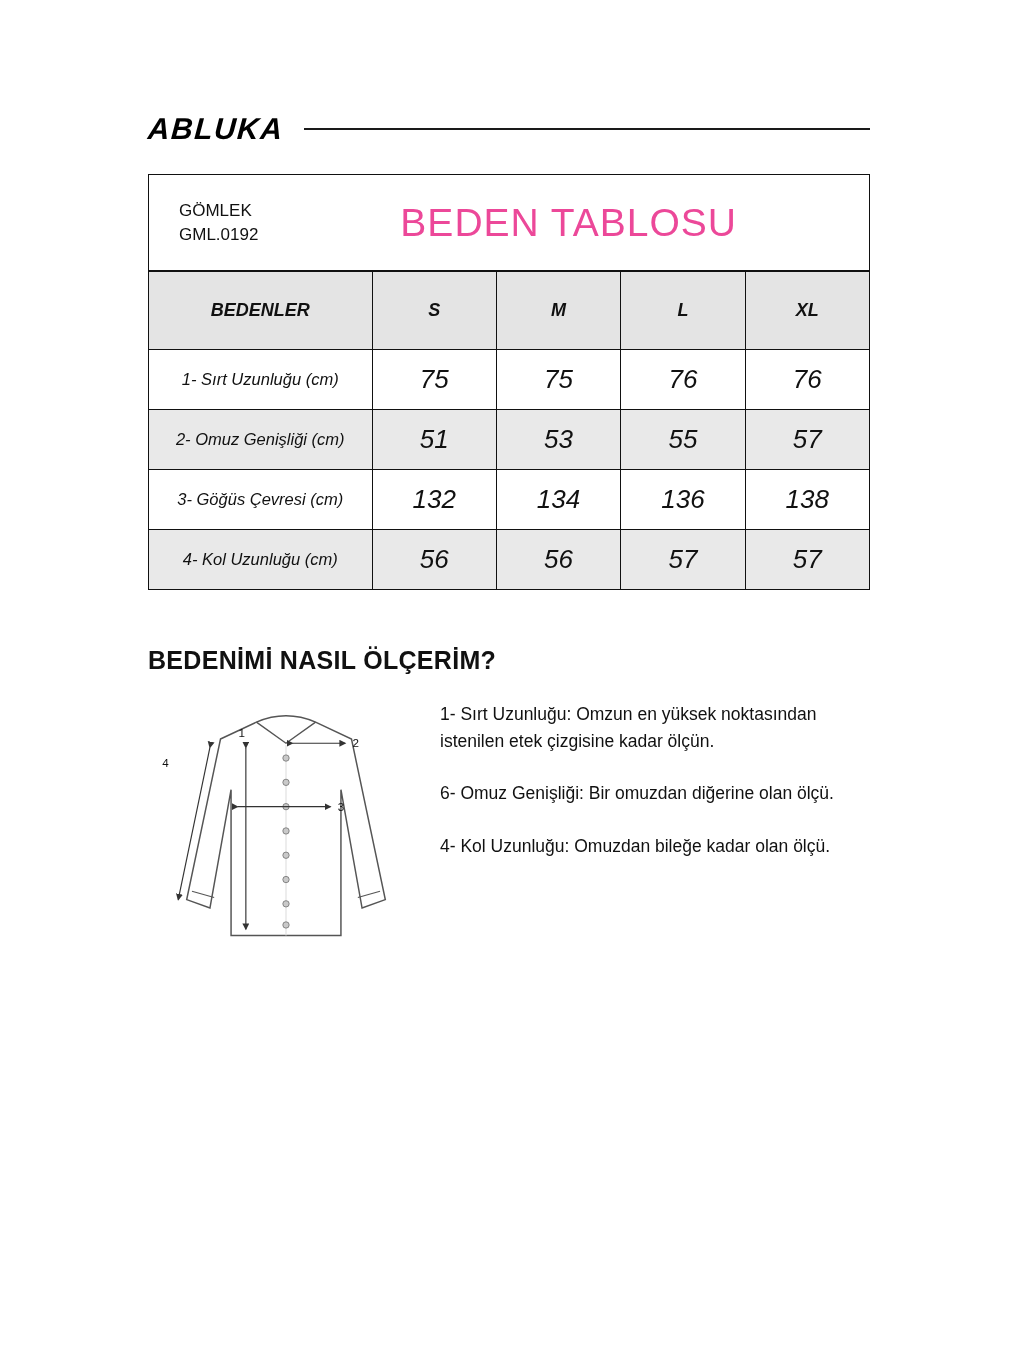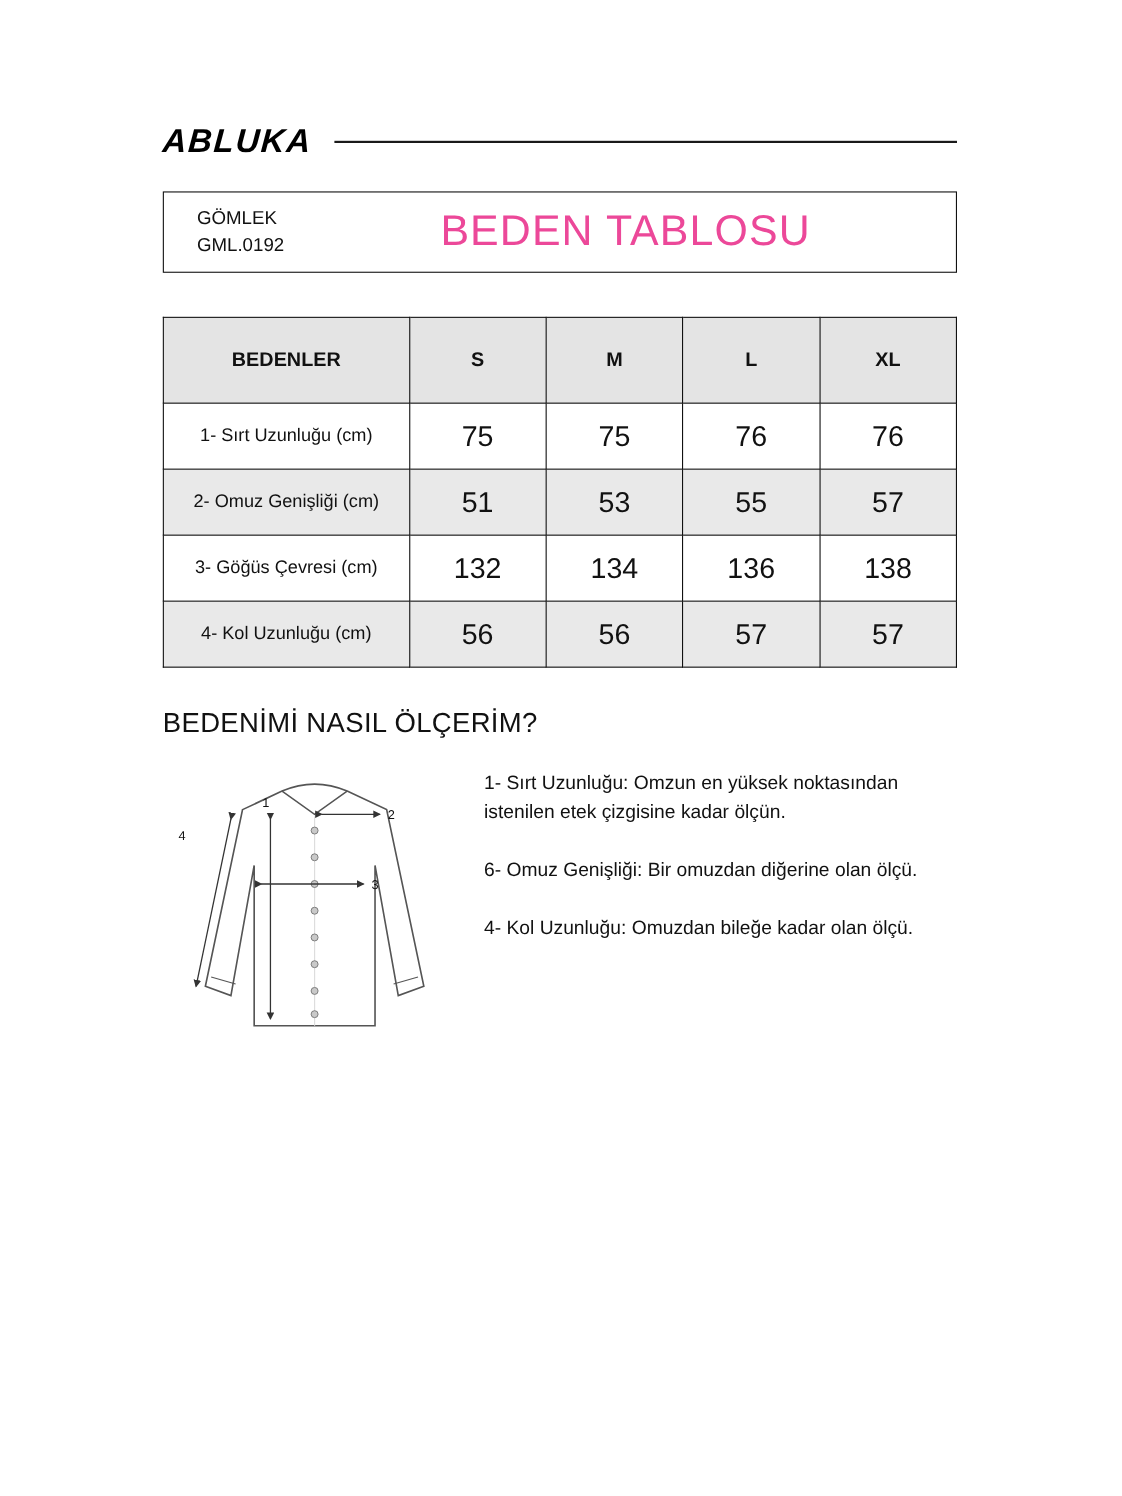--- a/index.html
+++ b/index.html
@@ -11,45 +11,45 @@
   
   .logo-row{display:flex;align-items:center;}
   .logo{
     font-size:30px;font-weight:800;font-style:italic;letter-spacing:1.5px;
     transform:skewX(-4deg);color:#000;white-space:nowrap;
   }
   .logo-rule{flex:1;height:2px;background:#1a1a1a;margin-left:20px;}
   
   .product-box{
     margin-top:28px;border:1.5px solid #111;box-sizing:border-box;
-    height:74px;display:flex;align-items:center;padding:4px 30px;
+    height:97px;display:flex;align-items:center;padding:4px 30px;
   }
   .product-meta{line-height:1.4;font-size:17px;color:#111;}
   .product-title{
     flex:1;text-align:center;font-size:39px;font-weight:500;
     letter-spacing:1px;color:#ec4899;padding-left:40px;
   }
   
   table.size-table{
-    width:100%;margin-top:40px;border-collapse:collapse;table-layout:fixed;
+    width:100%;border-collapse:collapse;table-layout:fixed;font-style:italic;
   }
   table.size-table th,table.size-table td{
     border:1px solid #111;text-align:center;vertical-align:middle;
     box-sizing:border-box;
   }
   table.size-table th{height:78px;font-size:18px;font-weight:700;background:#e4e4e4;}
   table.size-table td{height:60px;}
   table.size-table td.row-label{font-size:16.5px;font-weight:400;}
   table.size-table td.val{font-size:26px;font-weight:400;}
   table.size-table tbody tr:nth-child(even){background:#e9e9e9;}
   table.size-table tbody tr:nth-child(odd){background:#ffffff;}
   col.c-label{width:31%;}
   col.c-size{width:17.25%;}
   
-  .guide-title{margin-top:36px;font-size:25px;font-weight:400;letter-spacing:0.3px;}
+  .guide-title{margin-top:56px;font-size:25px;font-weight:700;letter-spacing:0.3px;}
   .guide-body{display:flex;margin-top:26px;}
   .diagram-wrap{width:276px;flex:0 0 276px;}
   .guide-texts{flex:1;padding-left:16px;font-size:17.5px;line-height:1.52;}
   .guide-item{margin:0 0 26px 0;}
   svg text{font-family:"Liberation Sans",sans-serif;}
 </style>
 </head>
 <body>
 
 <div class="page">

